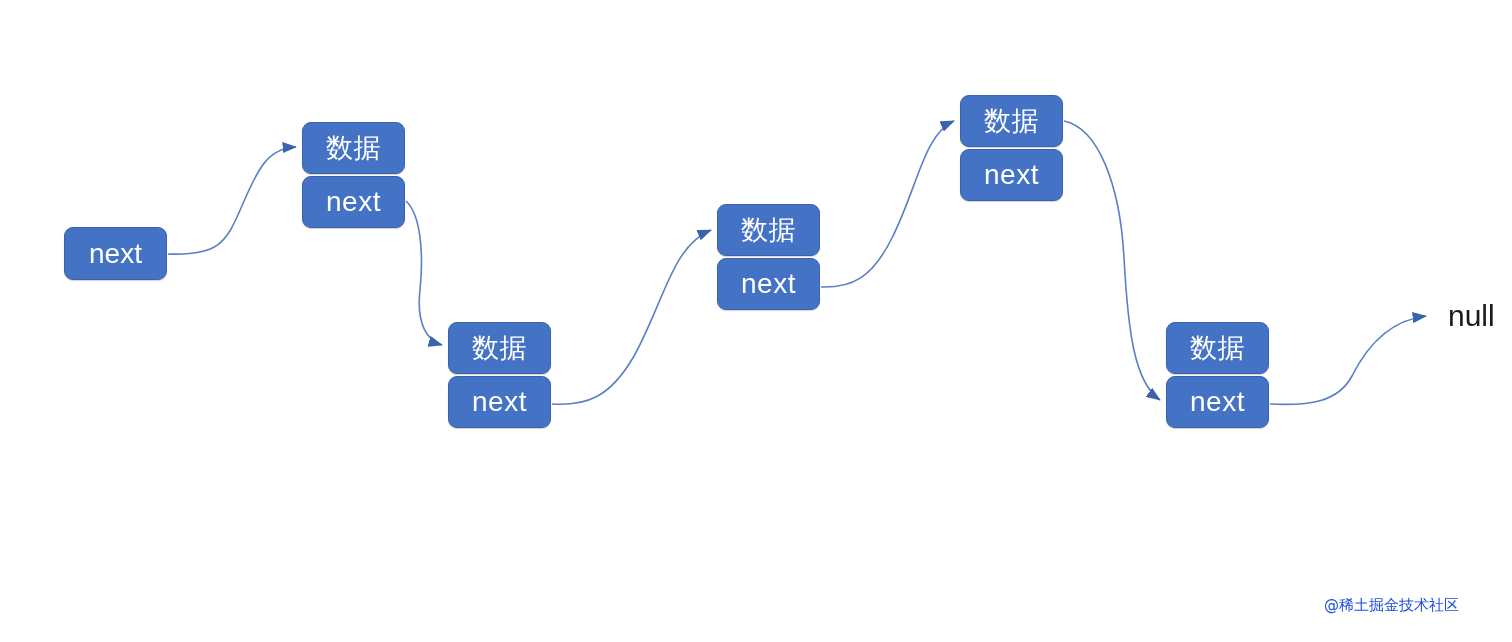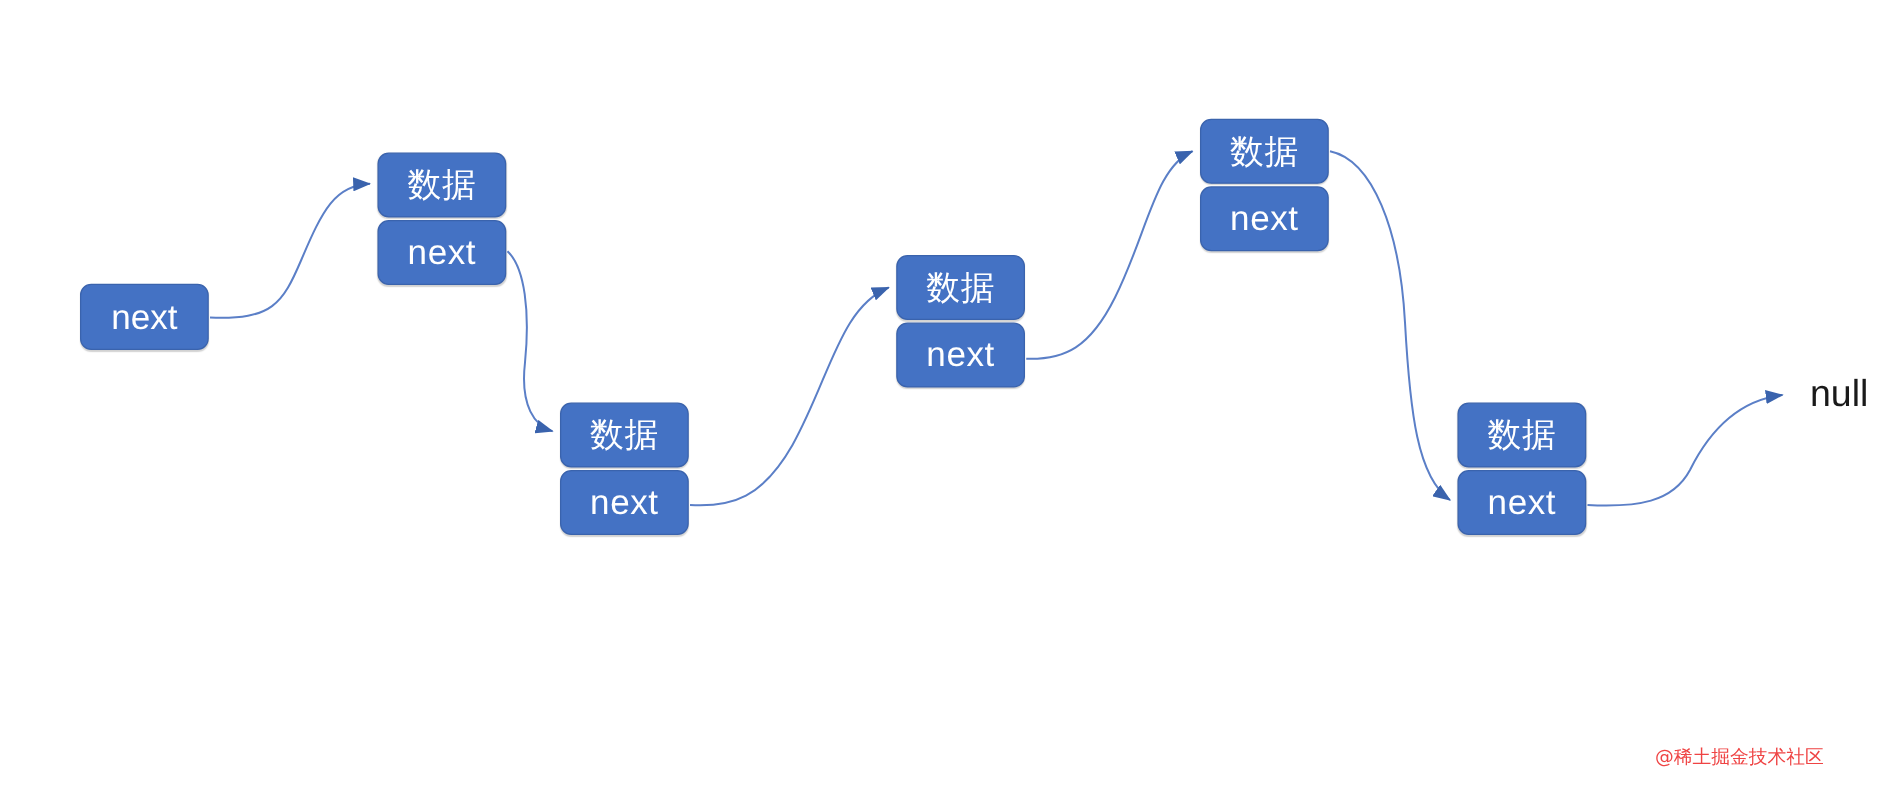--- a/index.html
+++ b/index.html
@@ -70,21 +70,21 @@
     position: absolute;
     font-size: 30px;
     color: #1a1a1a;
     line-height: 1;
     white-space: nowrap;
     text-align: right;
   }
   .watermark {
     position: absolute;
     font-size: 15px;
-    color: #ef4444;
+    color: #1d4ed8;
     line-height: 1;
     white-space: nowrap;
     font-family: "DejaVu Sans", sans-serif;
   }
 </style>
 </head>
 <body>
 
 <div id="canvas">
 

